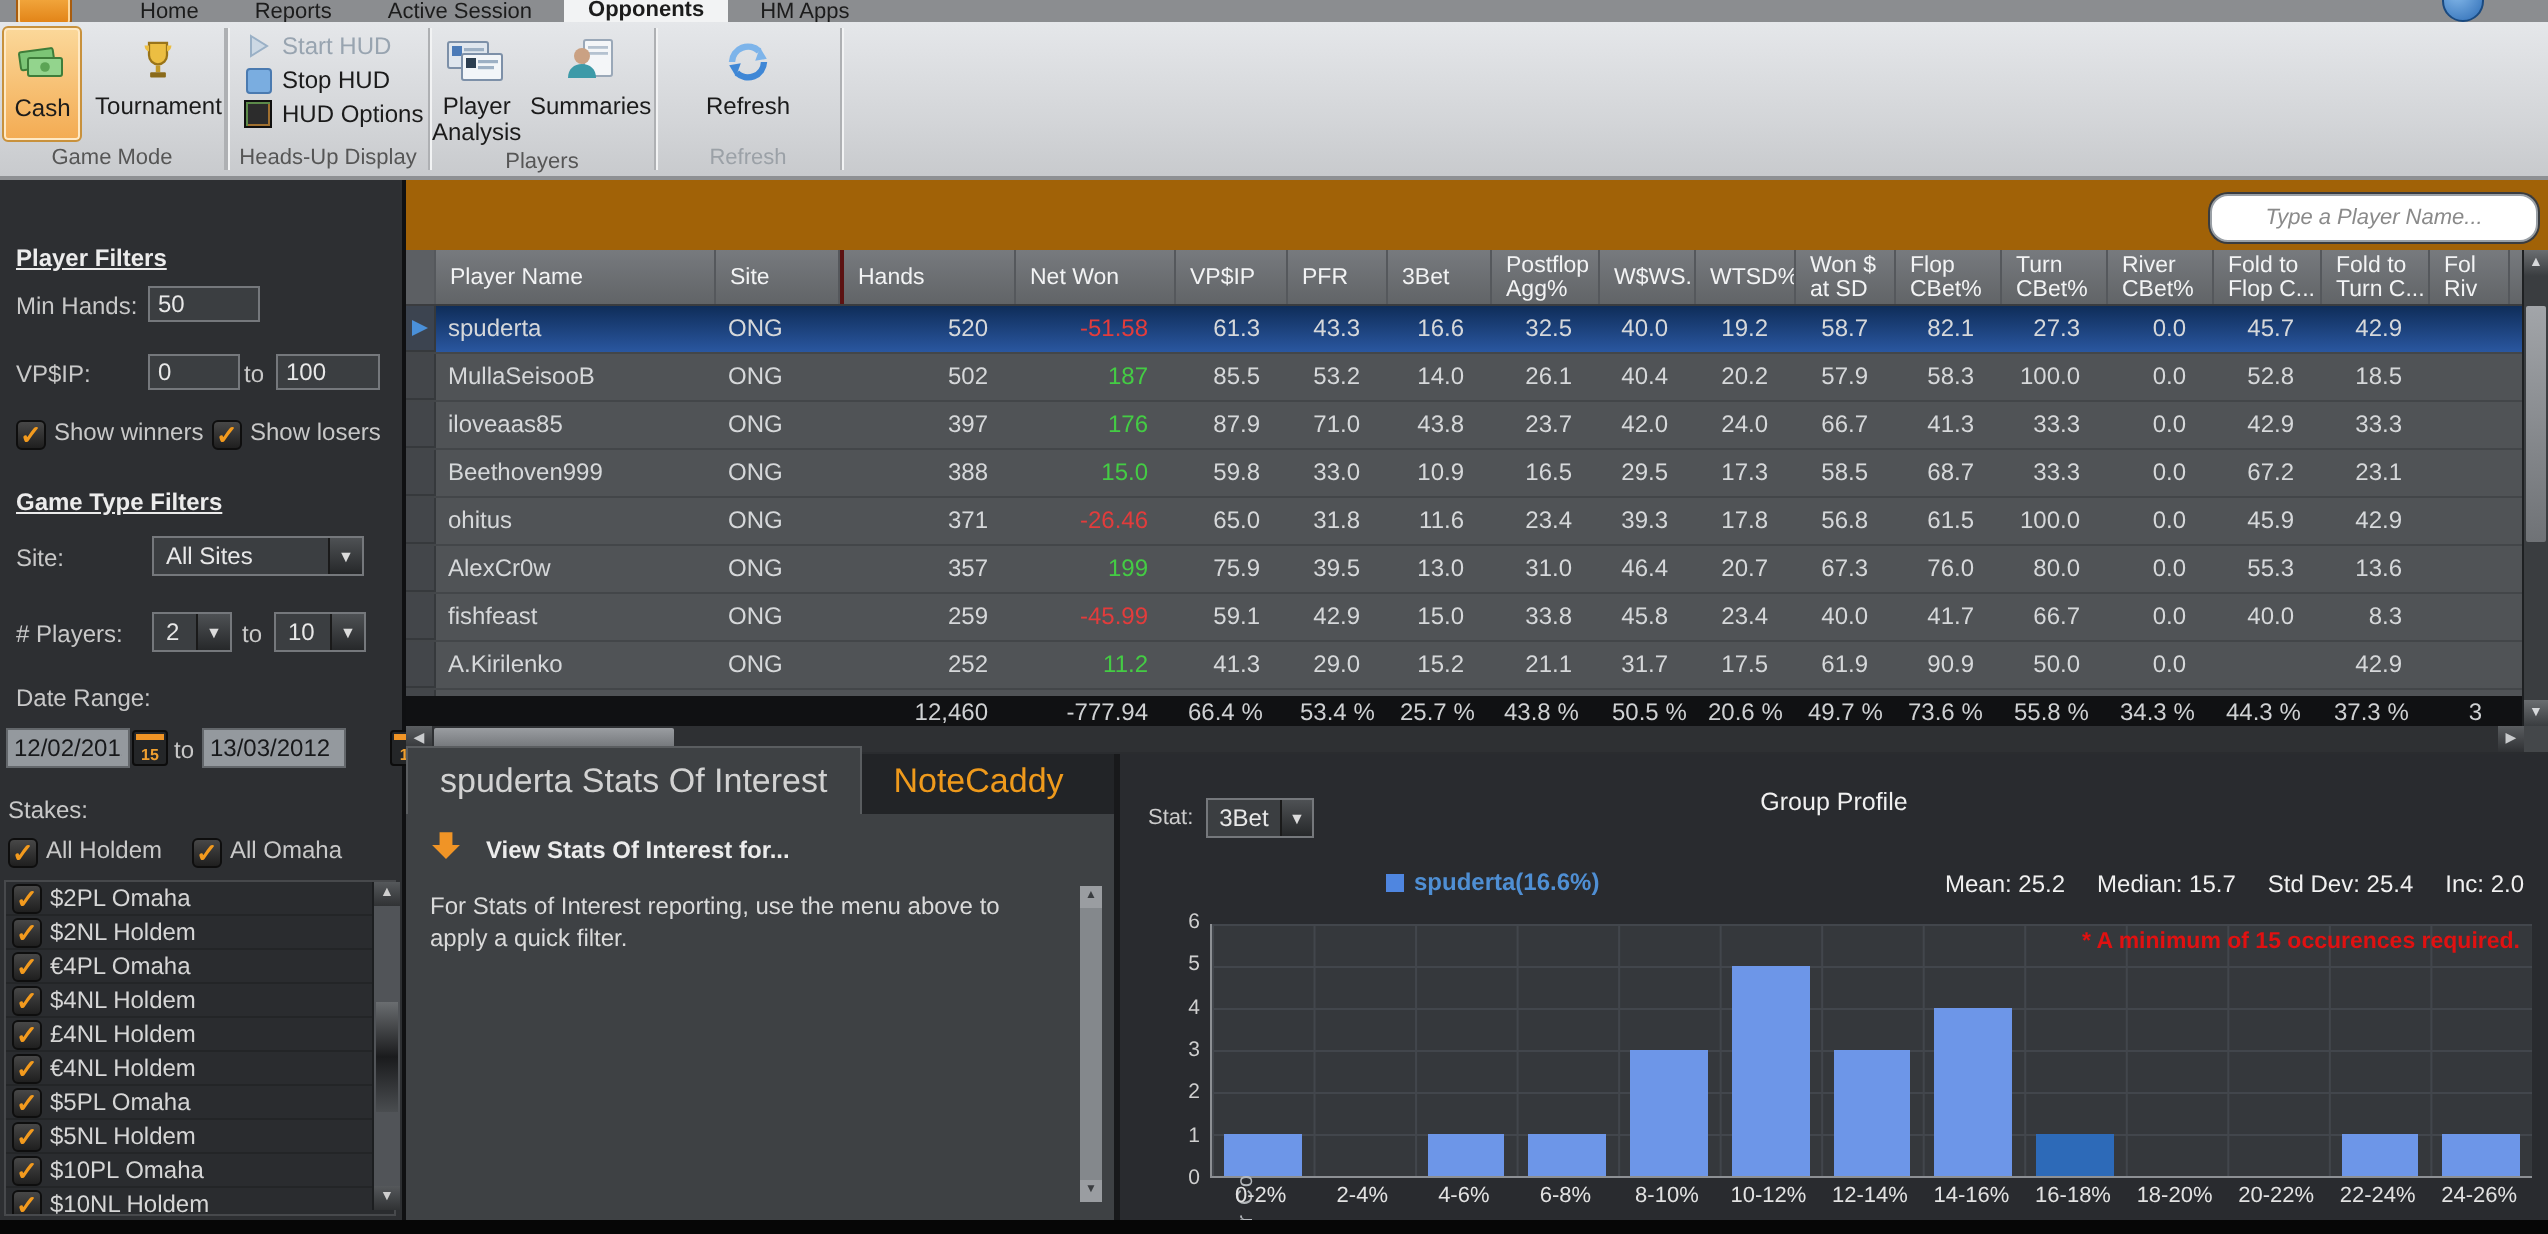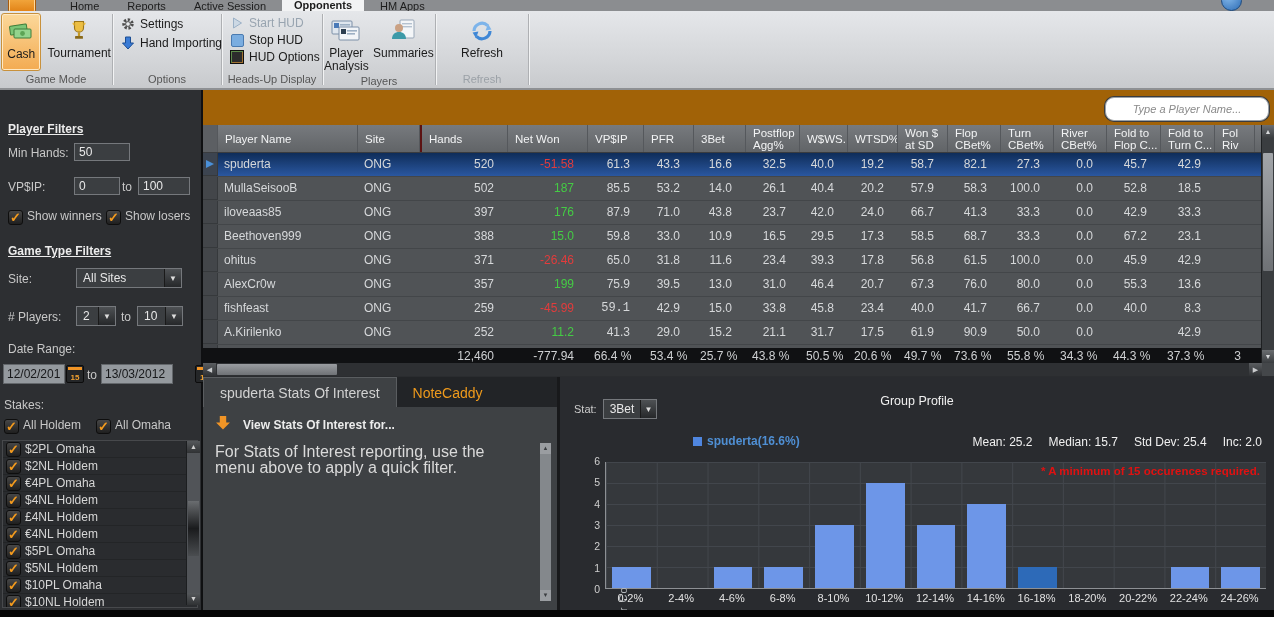--- a/index.html
+++ b/index.html
@@ -77,26 +77,26 @@
   .hbtn{position:absolute;top:0;width:13px;height:13px;background:linear-gradient(#5a5d60,#2f3134);color:#c9cbcd;font-size:7px;text-align:center;line-height:13px;}
   .hthumb{position:absolute;left:14px;top:1px;width:120px;height:11px;background:linear-gradient(#9a9da1,#6f7276);border-radius:1px;}
   .vscroll{position:absolute;right:0;top:0;width:12px;height:238px;background:#3a3d40;border-left:1px solid #1e2022;}
   .vbtn{position:absolute;left:0;width:12px;height:13px;background:linear-gradient(#6a6d70,#3a3d40);color:#d6d8da;font-size:7px;text-align:center;line-height:13px;}
   .vthumb{position:absolute;left:1px;top:28px;width:10px;height:118px;background:linear-gradient(#a2a5a9,#6f7276);border-radius:1px;}
   .corner{position:absolute;right:0;top:238px;width:12px;height:13px;background:#44474a;}
 
   
   .statspanel{position:absolute;left:203px;top:377px;width:354px;height:233px;background:#3e4144;}
   .sp-tabs{height:30px;background:#222427;display:flex;align-items:flex-end;}
-  .sp-tab{padding:7px 16px 6px 16px;font-size:14px;color:#d2d2d2;}
+  .sp-tab{padding:7px 16px 6px 16px;font-size:17px;color:#d2d2d2;}
   .sp-tab.active{background:#3e4144;border:1px solid #5a5d60;border-bottom:none;}
   .sp-tab.nc{color:#ef9a1c;}
   .sp-menu{display:flex;align-items:center;gap:12px;padding:8px 0 4px 12px;}
   .sp-menu-label{font-size:12px;font-weight:bold;color:#ececec;}
-  .sp-body{padding:6px 34px 0 12px;font-size:16px;color:#dadada;line-height:16px;}
+  .sp-body{padding:6px 34px 0 12px;font-size:12px;color:#dadada;line-height:16px;}
   .sp-scroll{position:absolute;right:6px;top:66px;width:11px;height:158px;background:#84888c;border-radius:1px;}
   .sp-scroll .sbt{position:absolute;left:0;width:11px;height:11px;color:#3a3d40;font-size:6px;text-align:center;line-height:11px;background:#9a9da1;}
 
   
   .chartpanel{position:absolute;left:560px;top:377px;width:714px;height:233px;background:#292b2f;}
   .ch-title{position:absolute;left:0;right:0;top:17px;text-align:center;font-size:12.5px;color:#f0f0f0;}
   .ch-statrow{position:absolute;left:14px;top:22px;display:flex;align-items:center;gap:6px;font-size:11px;color:#cccccc;}
   .ch-legend{position:absolute;left:133px;top:57px;font-size:12px;font-weight:bold;color:#4f8fd4;display:flex;align-items:center;gap:5px;}
   .lg-sq{width:9px;height:9px;background:#4f86e0;display:inline-block;}
   .ch-stats{position:absolute;right:12px;top:58px;display:flex;gap:16px;font-size:12px;color:#f0f0f0;}
@@ -157,44 +157,20 @@
                 <rect x="4.5" y="14" width="7" height="2.4" rx="0.5" fill="#8a6a1a"></rect>
               </svg>
           </span>
           <span class="blabel">Tournament</span>
         </div>
       </div>
       <div class="rlabel">Game Mode</div>
     </div>
     <div class="rsep"></div>
 
-    <div class="rgroup" style="width:108px">
-      <div class="rbody">
-        <div class="smallcol">
-          <div class="smallbtn">
-            <span class="sicon">
-              <svg width="14" height="14" viewBox="0 0 14 14">
-                  <circle cx="7" cy="7" r="4.2" fill="none" stroke="#4d4d4d" stroke-width="3" stroke-dasharray="2.2 1.6"></circle>
-                  <circle cx="7" cy="7" r="2.4" fill="#e8eaec" stroke="#4d4d4d"></circle>
-                </svg>
-            </span>
-            <span class="slabel">Settings</span>
-          </div>
-          <div class="smallbtn">
-            <span class="sicon">
-              <svg width="12" height="14" viewBox="0 0 12 14">
-                  <path d="M3.5 1h5v6h3L6 13 0.5 7h3z" fill="#3a7bd5" stroke="#1d4f94"></path>
-                </svg>
-            </span>
-            <span class="slabel">Hand Importing</span>
-          </div>
-        </div>
-      </div>
-      <div class="rlabel">Options</div>
-    </div>
     <div class="rsep"></div>
 
     <div class="rgroup" style="width:100px">
       <div class="rbody">
         <div class="smallcol" style="gap:3px;padding-top:5px;">
           <div class="smallbtn dis">
             <span class="sicon">
               <svg width="11" height="12" viewBox="0 0 11 12">
                   <path d="M1.5 1l8 5-8 5z" fill="#ccd8e4" stroke="#9ab0c6"></path>
                 </svg>
@@ -519,21 +495,21 @@
           <div class="tcell num" style="width: 54px;">55.3</div>
           <div class="tcell num" style="width: 54px;">13.6</div>
           <div class="tcell num" style="width: 40px;"></div>
         </div>
         <div class="trow">
           <div class="mcell" style="width: 15px;"></div>
           <div class="tcell" style="width: 140px;">fishfeast</div>
           <div class="tcell" style="width: 62px;">ONG</div>
           <div class="tcell num" style="width: 88px;">259</div>
           <div class="tcell num neg" style="width: 80px;">-45.99</div>
-          <div class="tcell num" style="width: 56px; font-family: Liberation Mono, monospace;">59.1</div>
+          <div class="tcell num" style="width: 56px;">59.1</div>
           <div class="tcell num" style="width: 50px;">42.9</div>
           <div class="tcell num" style="width: 52px;">15.0</div>
           <div class="tcell num" style="width: 54px;">33.8</div>
           <div class="tcell num" style="width: 48px;">45.8</div>
           <div class="tcell num" style="width: 50px;">23.4</div>
           <div class="tcell num" style="width: 50px;">40.0</div>
           <div class="tcell num" style="width: 53px;">41.7</div>
           <div class="tcell num" style="width: 53px;">66.7</div>
           <div class="tcell num" style="width: 53px;">0.0</div>
           <div class="tcell num" style="width: 54px;">40.0</div>

